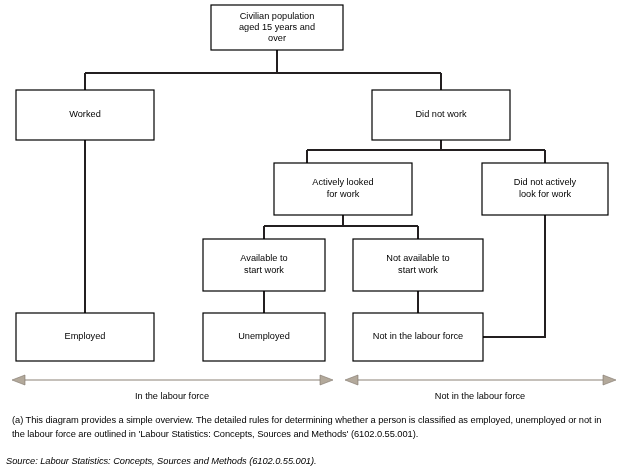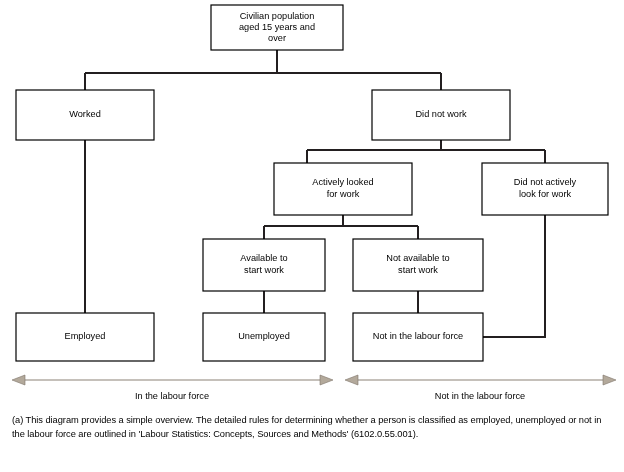--- a/index.html
+++ b/index.html
@@ -189,15 +189,16 @@
       <line class="span-line" x1="355" y1="380" x2="606" y2="380"></line>
       <polygon class="span-head" points="345,380 358,375 358,385"></polygon>
       <polygon class="span-head" points="616,380 603,375 603,385"></polygon>
       <text class="span-label" x="480" y="399">Not in the labour force</text>
     </g>
 
   </svg>
 
   <div class="footnotes">
     <p class="footnote-text">(a) This diagram provides a simple overview. The detailed rules for determining whether a person is classified as employed, unemployed or not in the labour force are outlined in 'Labour Statistics: Concepts, Sources and Methods' (6102.0.55.001).</p>
+    <p class="source-text">Source: Labour Statistics: Concepts, Sources and Methods (6102.0.55.001).</p>
   </div>
 
 </div>
 
 </body></html>

